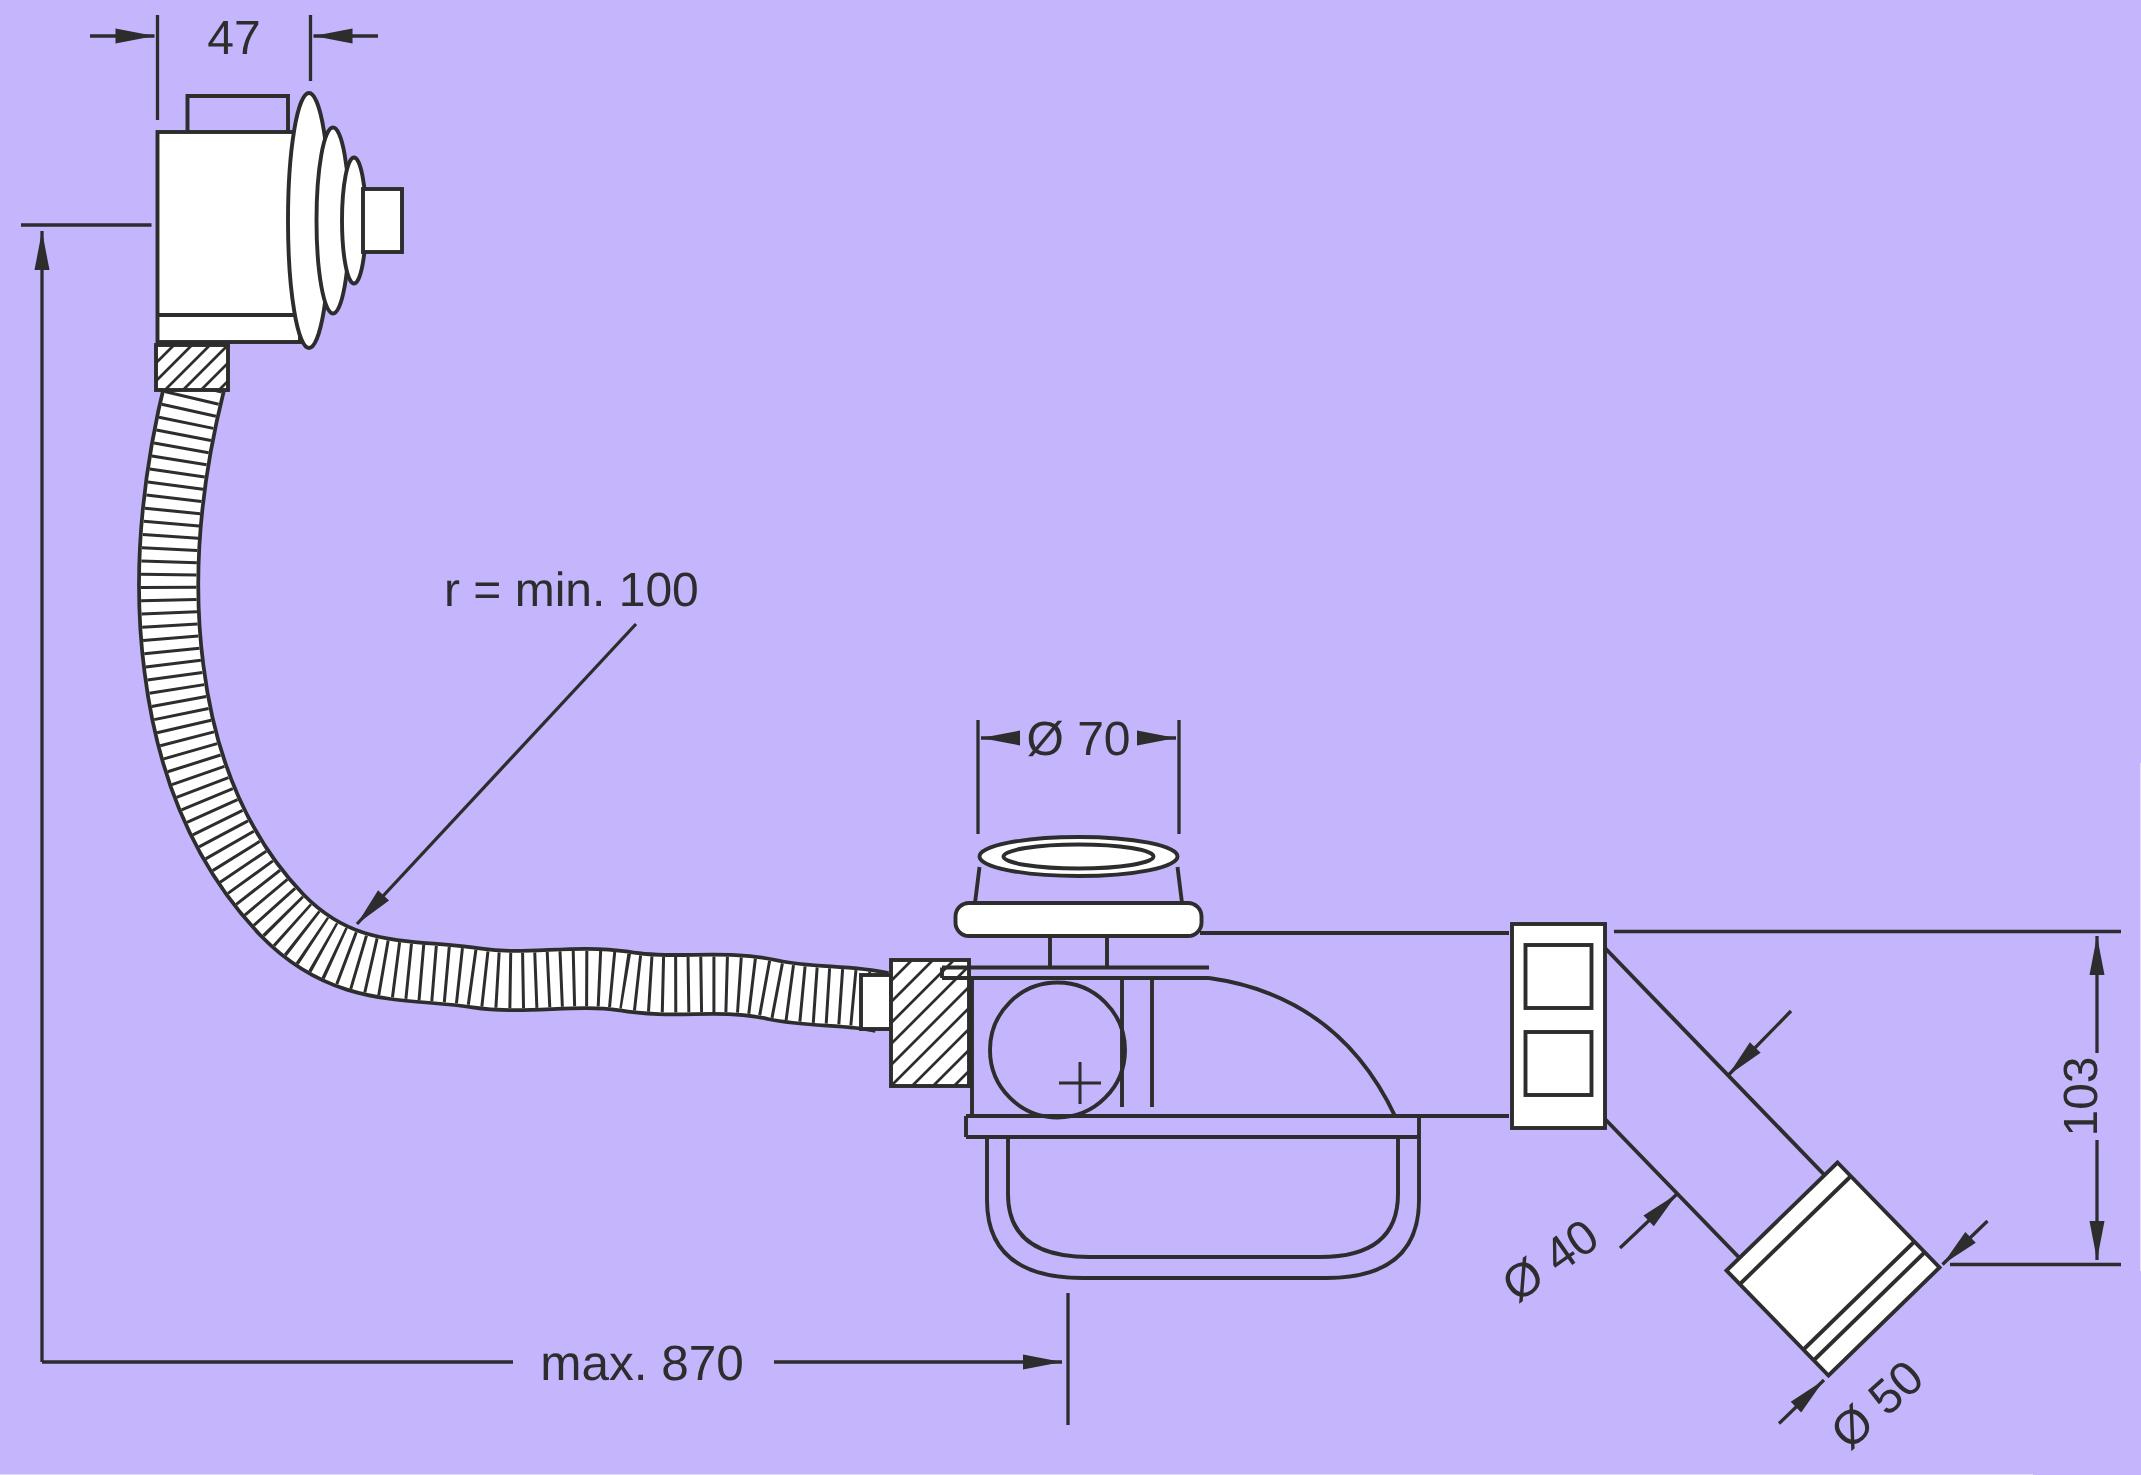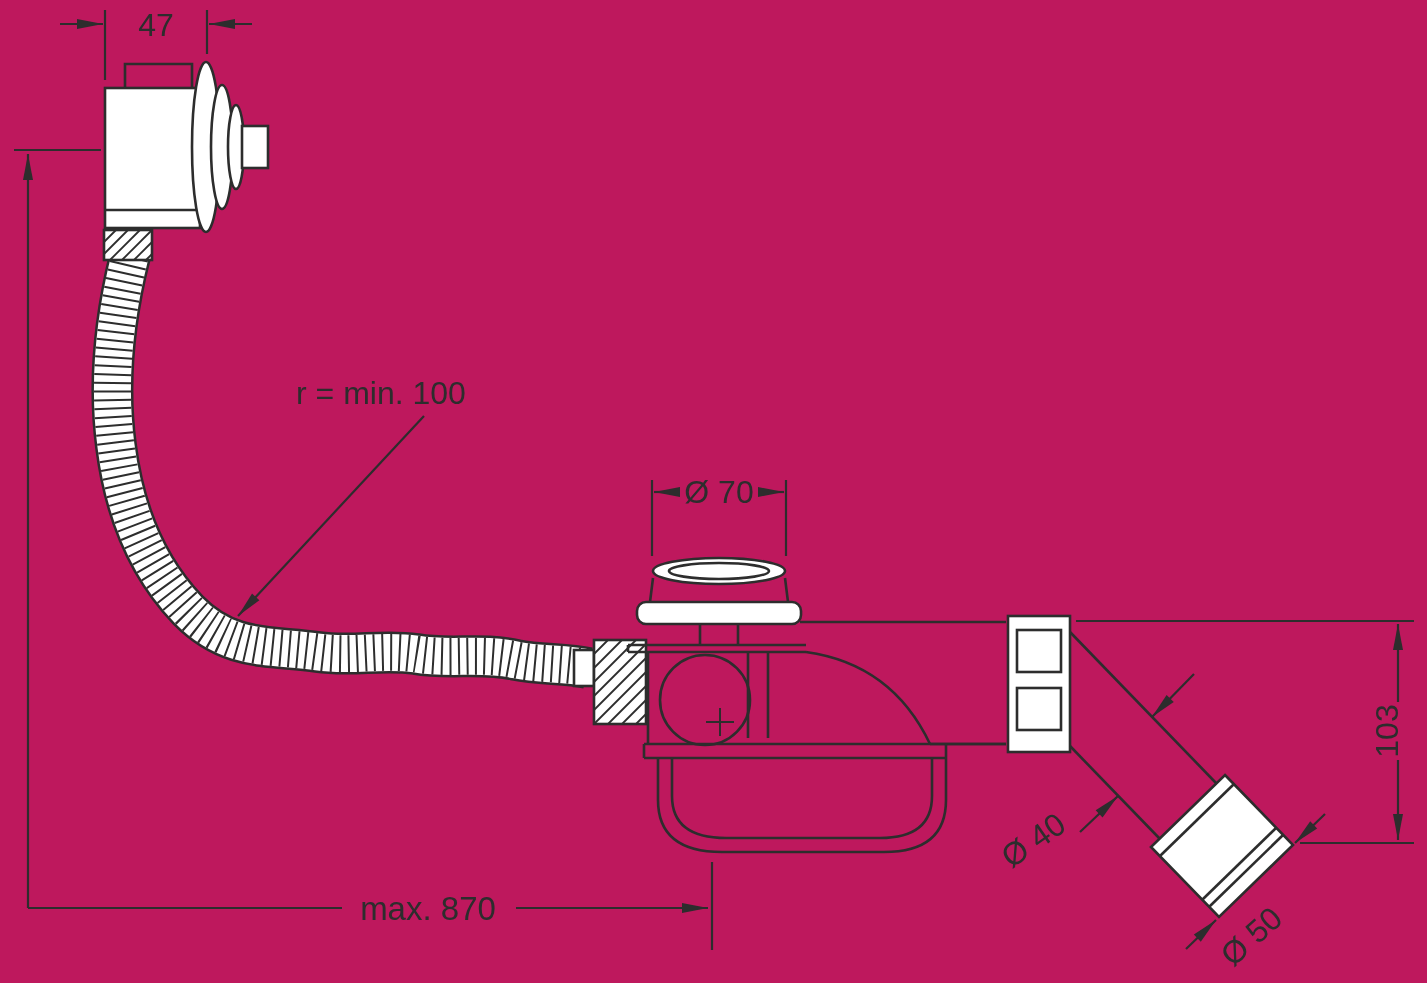--- a/index.html
+++ b/index.html
@@ -7,21 +7,21 @@
     padding: 0;
     background: #ffffff;
     width: 1427px;
     height: 983px;
     overflow: hidden;
   }
   .stage {
     width: 1427px;
     height: 983px;
     position: relative;
-    background: #be185d;
+    background: #c4b5fd;
   }
   svg { display: block; }
   text {
     font-family: "Liberation Sans", "DejaVu Sans", sans-serif;
     font-size: 32px;
     fill: #2d2d2d;
   }
   .dim-text { font-size: 32px; }
   .dim-text-lg { font-size: 33px; }
 </style>

